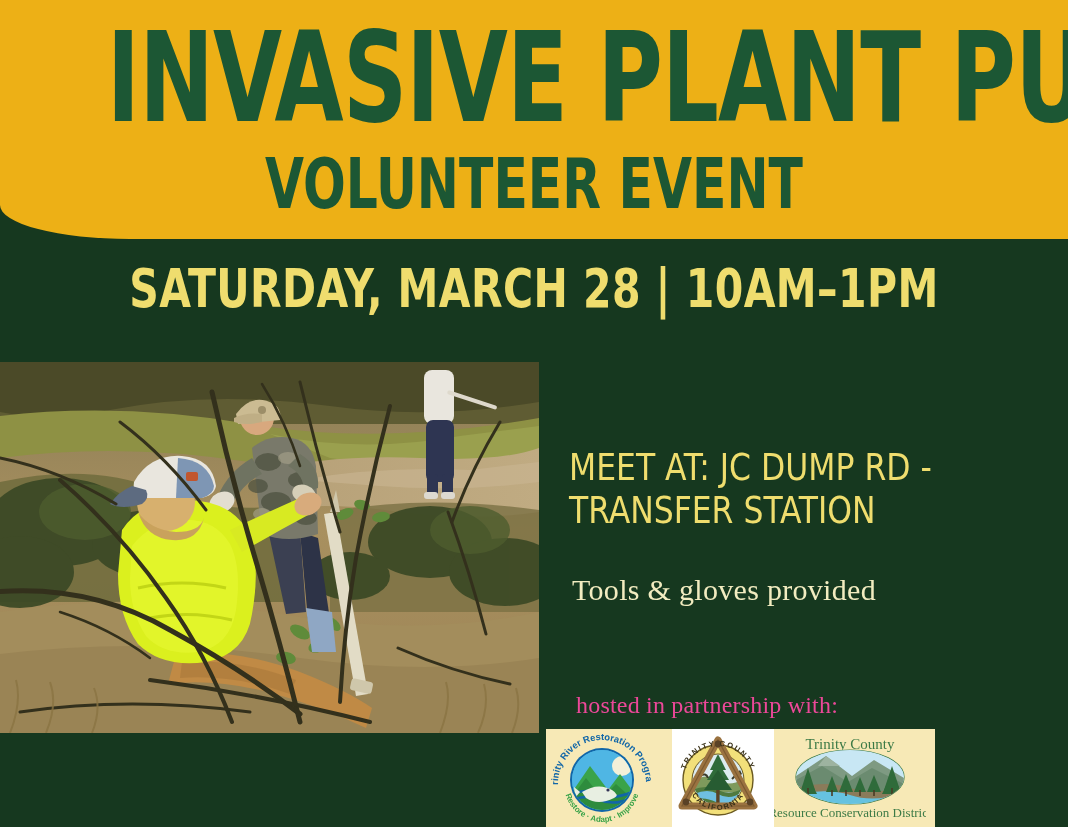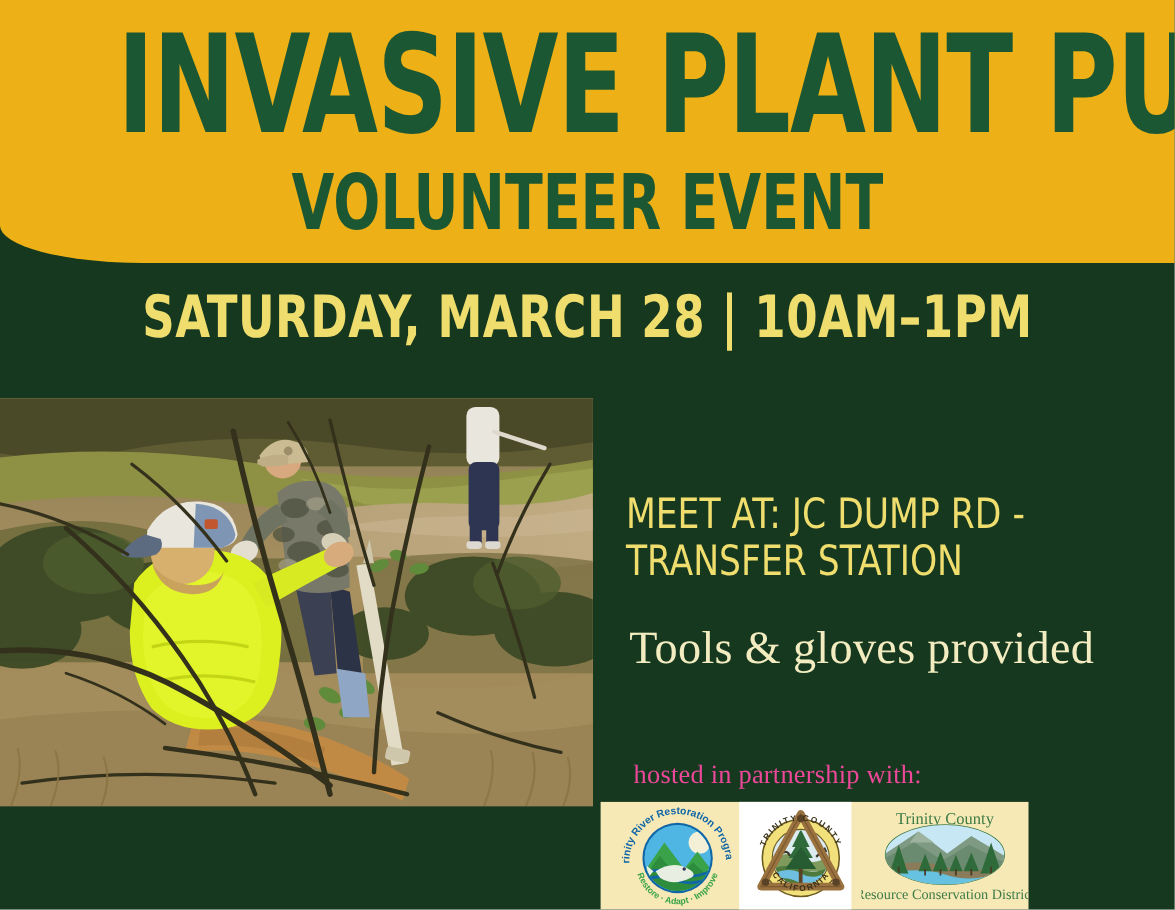--- a/index.html
+++ b/index.html
@@ -107,21 +107,21 @@
     transform: scaleX(0.92);
     transform-origin: 0 0;
   }
   .tools {
     position: absolute;
     left: 572px;
     top: 568px;
     color: #f2ecc0;
     font-family: "Liberation Serif", "DejaVu Serif", serif;
     font-weight: 400;
-    font-size: 42px;
+    font-size: 30px;
     line-height: 44px;
     letter-spacing: 0.3px;
   }
   .hosted {
     position: absolute;
     left: 576px;
     top: 691px;
     color: #ec4899;
     font-family: "Liberation Serif", "DejaVu Serif", serif;
     font-weight: 400;
@@ -138,21 +138,21 @@
     width: 389px;
     height: 98px;
     background: #f7e9b6;
     display: flex;
     align-items: center;
   }
   .logo-cell {
     height: 98px;
     display: flex;
     align-items: center;
-    justify-content: flex-end;
+    justify-content: flex-start;
     text-decoration: underline;
   }
   .logo-cell.trrp  { width: 126px; }
   .logo-cell.seal  { width: 102px; background: #ffffff; }
   .logo-cell.rcd   { width: 161px; }
   .logo-cell svg { display: block; }
 </style>
 </head>
 <body>
 

